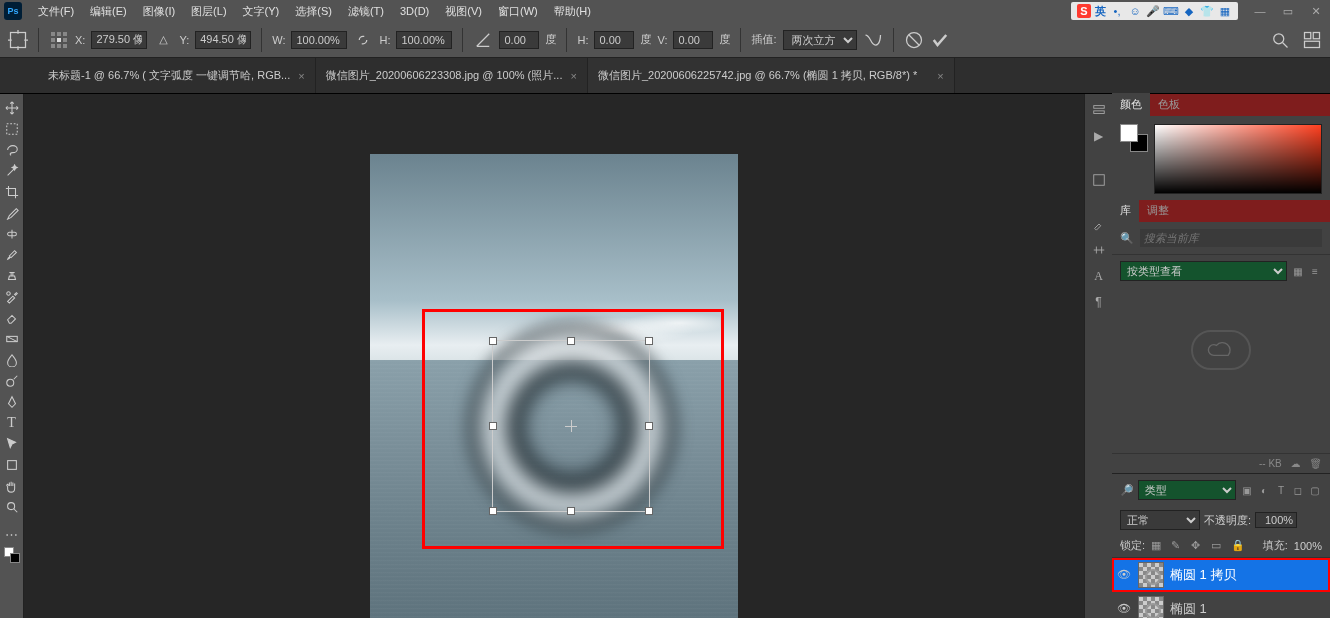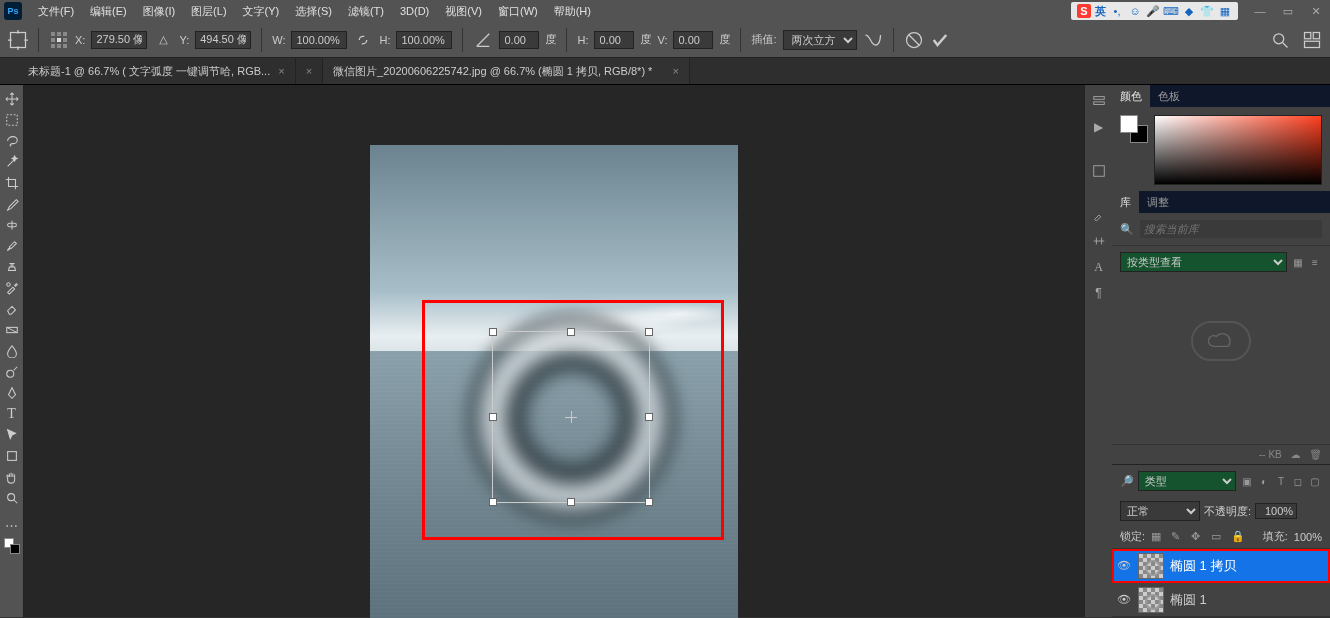--- a/index.html
+++ b/index.html
@@ -19,21 +19,21 @@
 .opt-icon { width: 20px; height: 20px; display: flex; align-items: center; justify-content: center; }
 .opt-grid { display: grid; grid-template-columns: repeat(3,4px); grid-template-rows: repeat(3,4px); gap: 2px; }
 .opt-grid span { background: #888; }
 .opt-label { color: #ccc; font-size: 11px; }
 .opt-input { background: #3a3a3a; border: 1px solid #222; color: #ccc; padding: 2px 4px; width: 56px; font-size: 11px; }
 .opt-sep { width: 1px; height: 24px; background: #333; margin: 0 4px; }
 .opt-right { margin-left: auto; display: flex; align-items: center; gap: 12px; }
 .opt-select { background: #3a3a3a; border: 1px solid #222; color: #ccc; padding: 2px 4px; font-size: 11px; }
 
 
-.tabbar { background: #2e2e2e; height: 27px; display: flex; align-items: stretch; padding-left: 18px; border-bottom: 1px solid #000; }
+.tabbar { background: #2e2e2e; height: 36px; display: flex; align-items: stretch; padding-left: 38px; border-bottom: 1px solid #000; }
 .tab { display: flex; align-items: center; padding: 0 10px; color: #ccc; gap: 8px; border-right: 1px solid #222; cursor: pointer; font-size: 11px; }
 .tab.active { background: #323232; gap: 20px; }
 .tab-close { color: #888; cursor: pointer; }
 
 
 .main { display: flex; height: calc(100% - 86px); }
 
 
 .toolbox { width: 24px; background: #535353; display: flex; flex-direction: column; border-right: 1px solid #222; padding-top: 4px; }
 .tool { width: 22px; height: 20px; display: flex; align-items: center; justify-content: center; color: #ccc; cursor: pointer; margin: 0 auto 1px; font-size: 13px; }
@@ -55,21 +55,21 @@
 .t-center { position: absolute; top: calc(50% - 5px); left: calc(50% - 5px); width: 10px; height: 10px; display: flex; align-items: center; justify-content: center; }
 .t-center::before { content:''; position: absolute; width: 12px; height: 1px; background: #ccc; }
 .t-center::after { content:''; position: absolute; width: 1px; height: 12px; background: #ccc; }
 .blur-ring { position: absolute; left: 440px; top: 225px; width: 216px; height: 216px; border-radius: 50%; background: radial-gradient(circle, transparent 24%, rgba(20,30,35,0.7) 36%, rgba(240,245,248,0.75) 51%, rgba(40,50,55,0.55) 66%, transparent 80%); filter: blur(7px); }
 
 
 .right-dock { display: flex; }
 .dock-strip { width: 28px; background: #424242; border-left: 1px solid #222; display: flex; flex-direction: column; align-items: center; padding-top: 6px; gap: 6px; }
 .strip-icon { width: 20px; height: 20px; color: #aaa; display: flex; align-items: center; justify-content: center; font-size: 12px; }
 .panels { width: 218px; background: #424242; display: flex; flex-direction: column; }
-.panel-tabs { display: flex; background: #0f172a; height: 22px; align-items: center; }
+.panel-tabs { display: flex; background: #7f1d1d; height: 22px; align-items: flex-end; }
 .panel-tab { padding: 4px 8px; color: #999; font-size: 11px; cursor: pointer; }
 .panel-tab.active { background: #424242; color: #e0e0e0; }
 .color-panel { height: 84px; padding: 8px; display: flex; gap: 6px; }
 .fgbg { position: relative; width: 28px; height: 28px; }
 .fg { position: absolute; width: 18px; height: 18px; background: #fff; border: 1px solid #888; top: 0; left: 0; }
 .bg { position: absolute; width: 18px; height: 18px; background: #000; border: 1px solid #888; bottom: 0; right: 0; }
 .hue-rect { flex: 1; height: 70px; background: linear-gradient(90deg, #fff, #ff4020), linear-gradient(0deg, #000, transparent); background-blend-mode: multiply; border: 1px solid #222; }
 .lib-panel { height: 32px; display: flex; align-items: center; padding: 0 8px; gap: 6px; }
 .search-input { flex: 1; background: #3a3a3a; border: none; color: #888; padding: 3px 4px; font-size: 11px; font-style: italic; }
 .layer-filter { padding: 6px 8px; display: flex; align-items: center; gap: 4px; font-size: 11px; }
@@ -215,20 +215,21 @@
     </span>
   </div>
 </div>
 
 <div class="tabbar">
   <div class="tab">
     <span>未标题-1 @ 66.7% ( 文字弧度 一键调节哈, RGB...</span>
     <span class="tab-close">×</span>
   </div>
   <div class="tab">
+    <span>微信图片_20200606223308.jpg @ 100% (照片...</span>
     <span class="tab-close">×</span>
   </div>
   <div class="tab active">
     <span>微信图片_20200606225742.jpg @ 66.7% (椭圆 1 拷贝, RGB/8*) *</span>
     <span class="tab-close">×</span>
   </div>
 </div>
 
 <div class="main">
 

